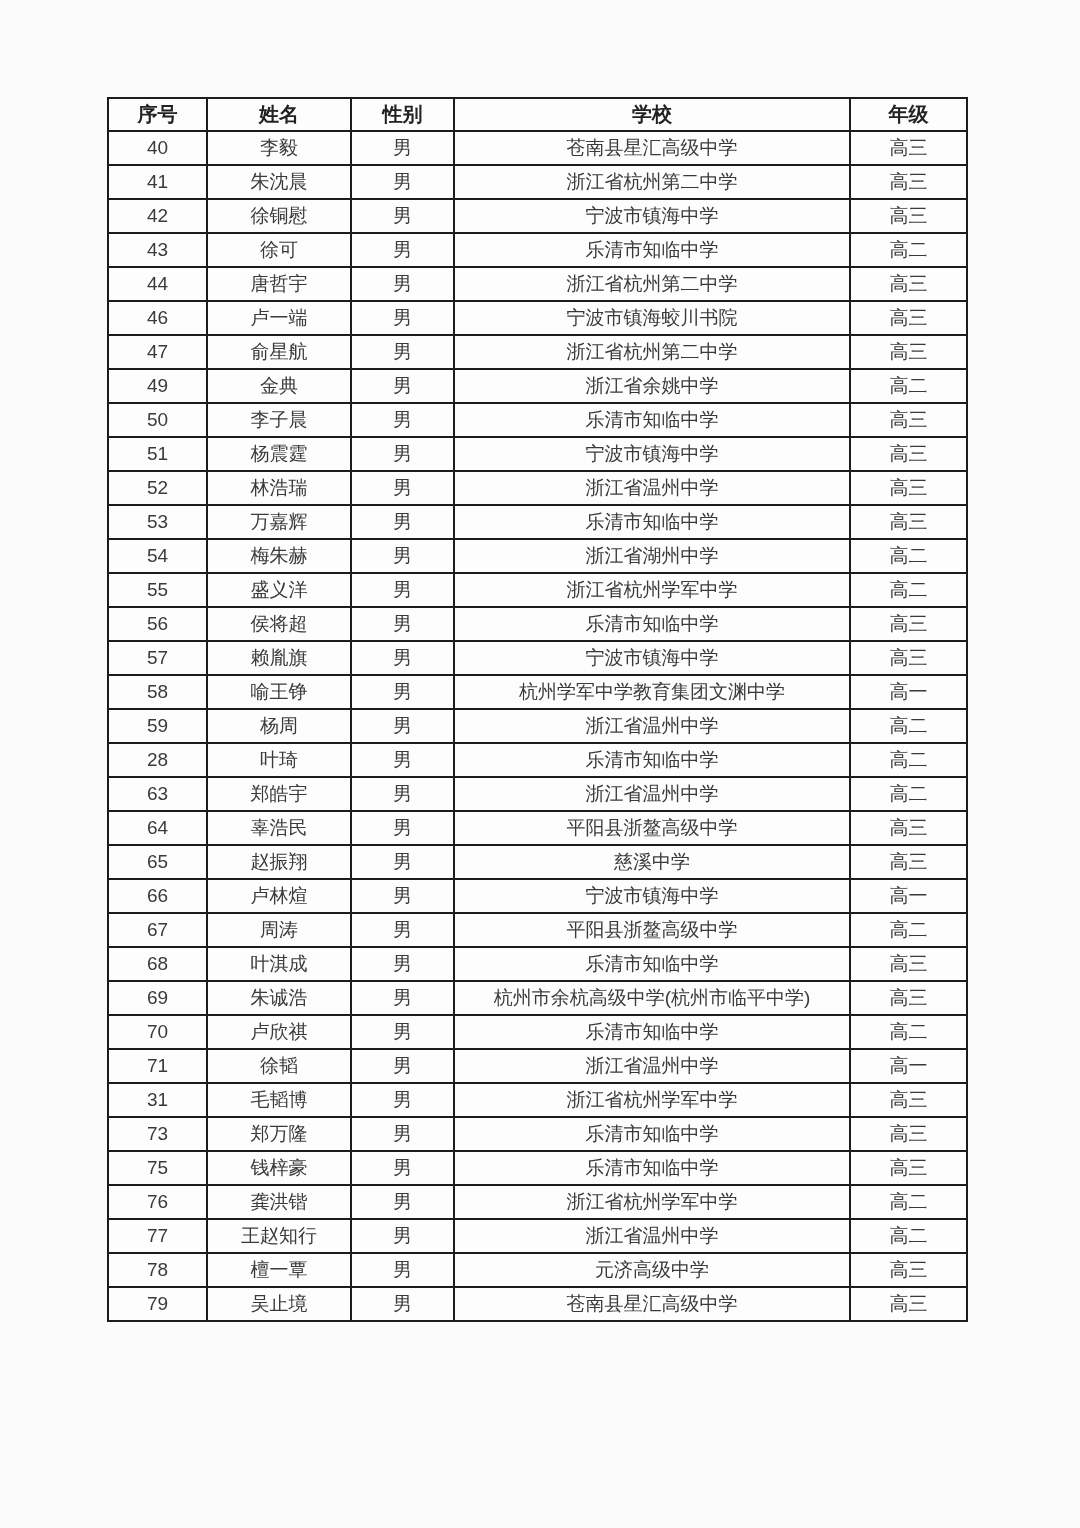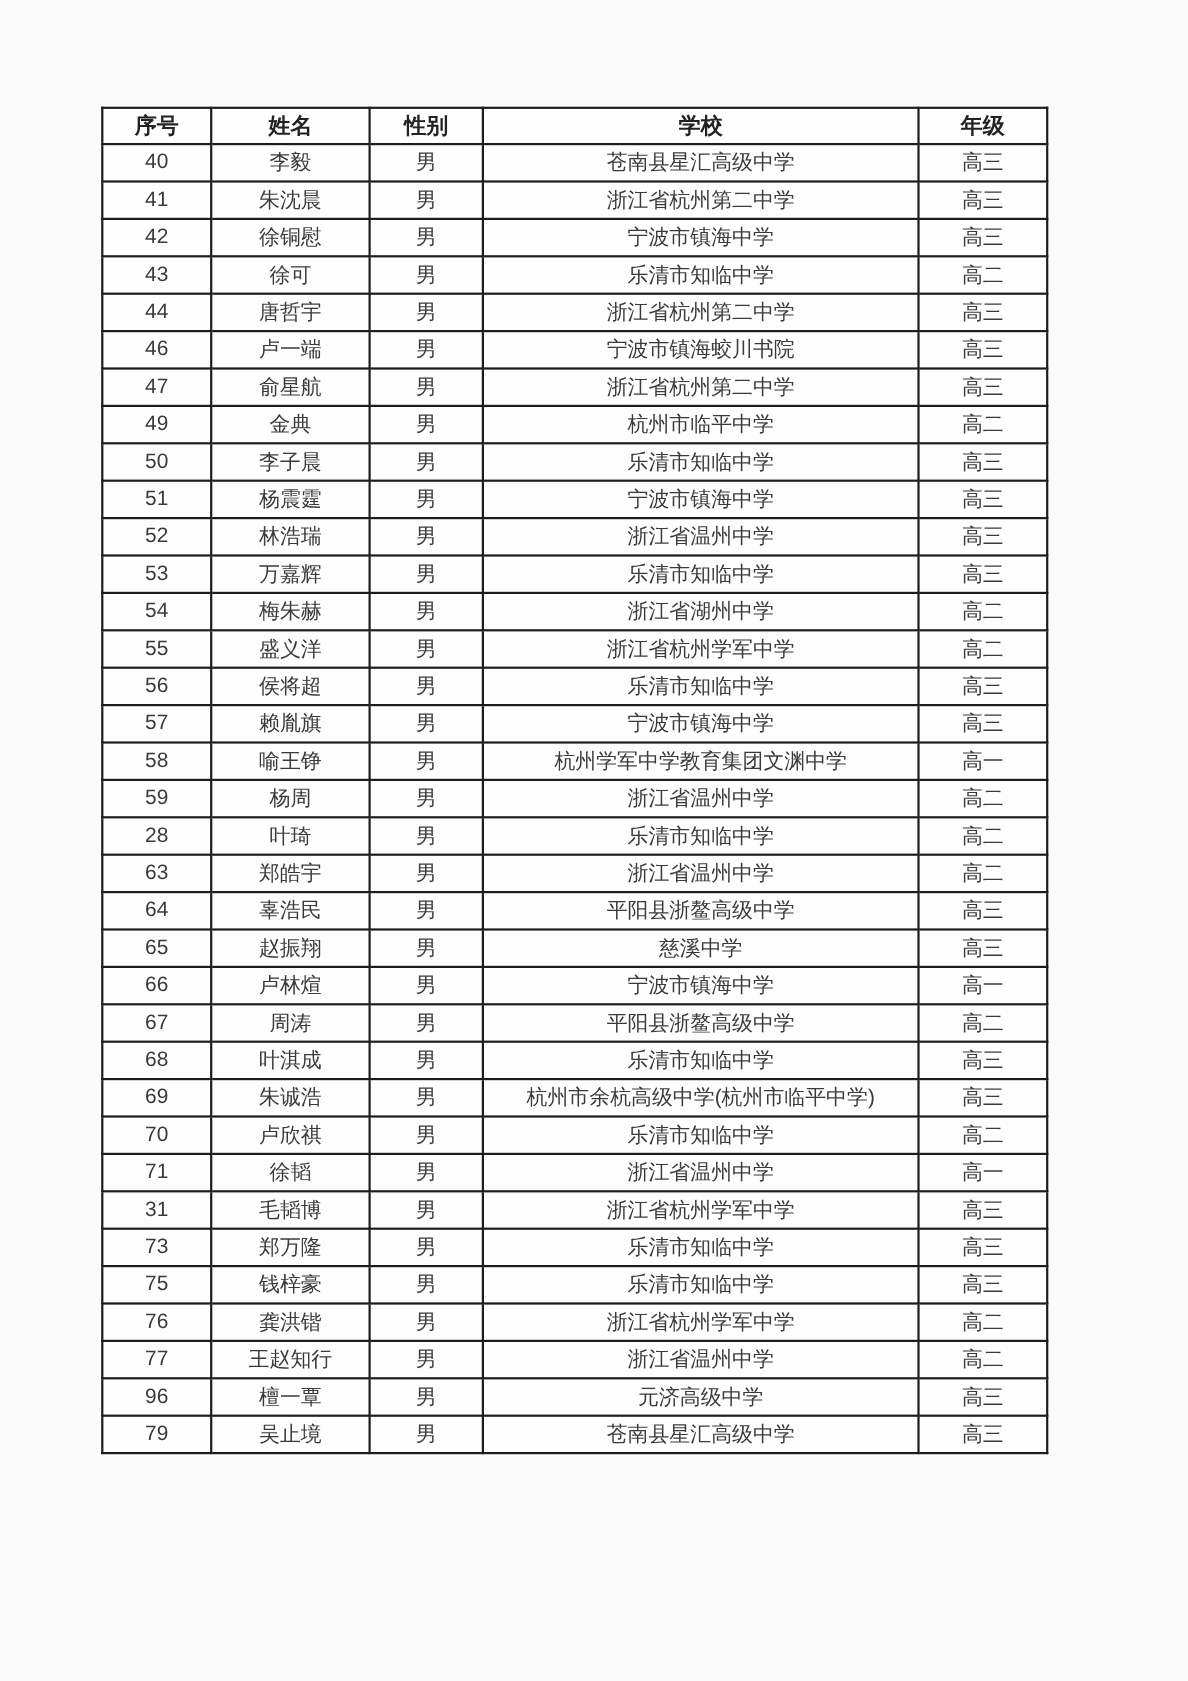--- a/index.html
+++ b/index.html
@@ -14,21 +14,21 @@
     font-family: "Liberation Sans", "DejaVu Sans", sans-serif;
     overflow: hidden;
   }
   .page {
     position: absolute;
     inset: 0;
     background: #fbfbfb;
   }
   table.roster {
     position: absolute;
-    left: 92px;
+    left: 107px;
     top: 97px;
     width: 859px;
     border-collapse: collapse;
     table-layout: fixed;
     background: #fdfdfd;
   }
   table.roster col.c-no     { width: 99px; }
   table.roster col.c-name   { width: 144px; }
   table.roster col.c-gender { width: 103px; }
   table.roster col.c-school { width: 396px; }
@@ -131,21 +131,21 @@
           <td>47</td>
           <td>俞星航</td>
           <td>男</td>
           <td>浙江省杭州第二中学</td>
           <td>高三</td>
         </tr>
         <tr>
           <td>49</td>
           <td>金典</td>
           <td>男</td>
-          <td>杭州市临平中学</td>
+          <td>浙江省余姚中学</td>
           <td>高二</td>
         </tr>
         <tr>
           <td>50</td>
           <td>李子晨</td>
           <td>男</td>
           <td>乐清市知临中学</td>
           <td>高三</td>
         </tr>
         <tr>
@@ -310,21 +310,21 @@
           <td>高二</td>
         </tr>
         <tr>
           <td>77</td>
           <td>王赵知行</td>
           <td>男</td>
           <td>浙江省温州中学</td>
           <td>高二</td>
         </tr>
         <tr>
-          <td>96</td>
+          <td>78</td>
           <td>檀一覃</td>
           <td>男</td>
           <td>元济高级中学</td>
           <td>高三</td>
         </tr>
         <tr>
           <td>79</td>
           <td>吴止境</td>
           <td>男</td>
           <td>苍南县星汇高级中学</td>

